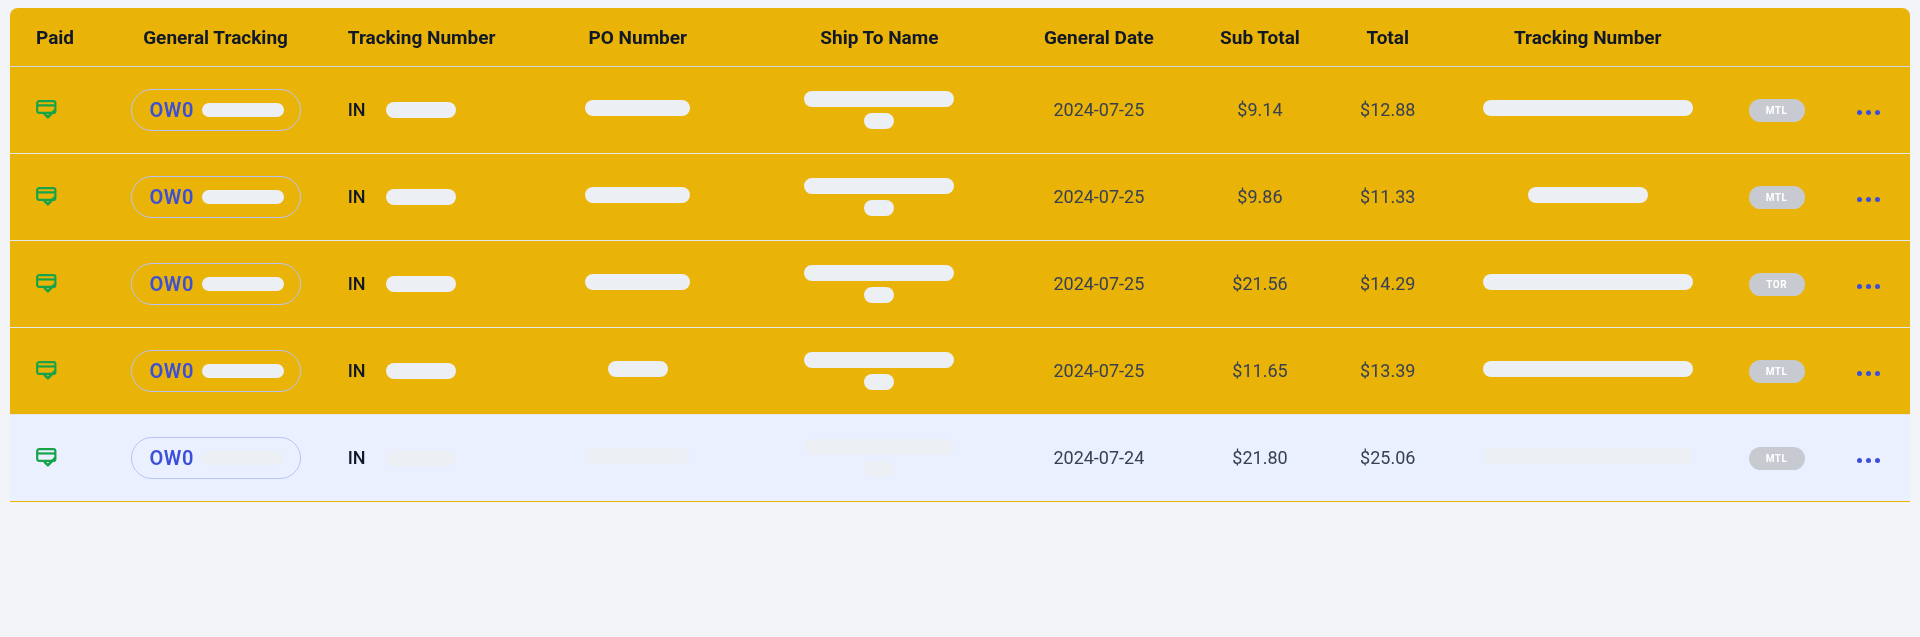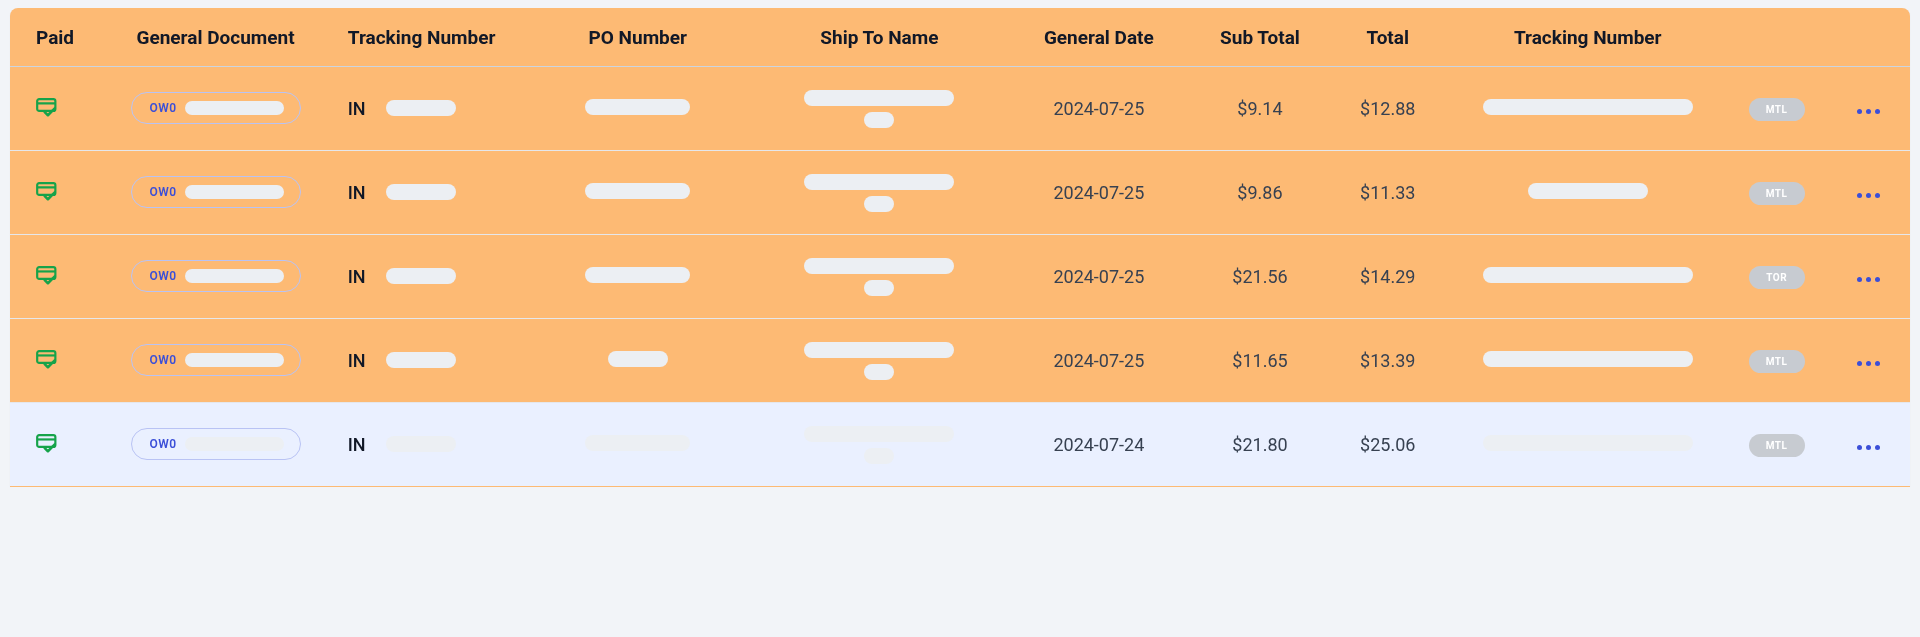--- a/index.html
+++ b/index.html
@@ -10,21 +10,21 @@
     --badge-bg:#c7cbd1;
     --badge-text:#ffffff;
     --dots:#3b4fd8;
     --muted:#374151;
     --selected-bg:#eaf0ff;
     --paid-green:#16a34a;
     --redacted:#eceff3;
   }
   *{box-sizing:border-box}
   html,body{margin:0;padding:0;background:#f2f4f8;font-family:-apple-system,BlinkMacSystemFont,"Segoe UI",Roboto,"Helvetica Neue",Arial,sans-serif;color:var(--muted)}
-  .panel{background:#fdba74;margin:8px 10px 0 10px;border-radius:8px 8px 0 0;box-shadow:0 1px 2px rgba(0,0,0,.04);overflow:hidden}
+  .panel{background:#eab308;margin:8px 10px 0 10px;border-radius:8px 8px 0 0;box-shadow:0 1px 2px rgba(0,0,0,.04);overflow:hidden}
   .tbl{width:100%;border-collapse:collapse;table-layout:fixed}
   thead th{
     padding:18px 10px 16px 10px;
     font-size:19px;
     font-weight:700;
     color:#111827;
     text-align:center;
     line-height:1.25;
     vertical-align:middle;
     border-bottom:1px solid var(--header-border);
@@ -60,21 +60,21 @@
   
   .doc-pill{
     display:inline-flex;align-items:center;
     gap:8px;
     border:1px solid var(--pill-border);
     border-radius:999px;
     padding:8px 16px 8px 18px;
     min-width:170px;
     white-space:nowrap;
   }
-  .doc-pill .prefix{color:var(--pill-text);font-weight:600;font-size:12px;letter-spacing:.5px}
+  .doc-pill .prefix{color:var(--pill-text);font-weight:600;font-size:20px;letter-spacing:.5px}
   .doc-pill .redacted{height:14px;border-radius:7px;background:var(--redacted);flex:1}
 
   
   .inv-wrap{display:inline-flex;align-items:center;gap:20px;justify-content:flex-start;min-width:120px}
   .inv-wrap .prefix{color:#111827;font-weight:500}
   .inv-wrap .redacted{height:16px;border-radius:8px;background:var(--redacted);width:70px}
 
   
   .blob-stack{display:inline-flex;flex-direction:column;gap:6px;align-items:center}
   .blob{height:16px;border-radius:10px;background:var(--redacted)}
@@ -114,21 +114,21 @@
         <col class="c-date">
         <col class="c-sub">
         <col class="c-total">
       <col class="c-track">
         <col class="c-loc">
         <col class="c-act">
     </colgroup>
     <thead>
       <tr>
         <th class="left">Paid</th>
-        <th>General Document</th>
+        <th>General Tracking</th>
         <th class="left">Tracking Number</th>
         <th>PO Number</th>
         <th>Ship To Name</th>
         <th>General Date</th>
         <th>Sub Total</th>
         <th>Total</th>
         <th>Tracking Number</th>
         <th></th>
         <th></th>
       </tr>

